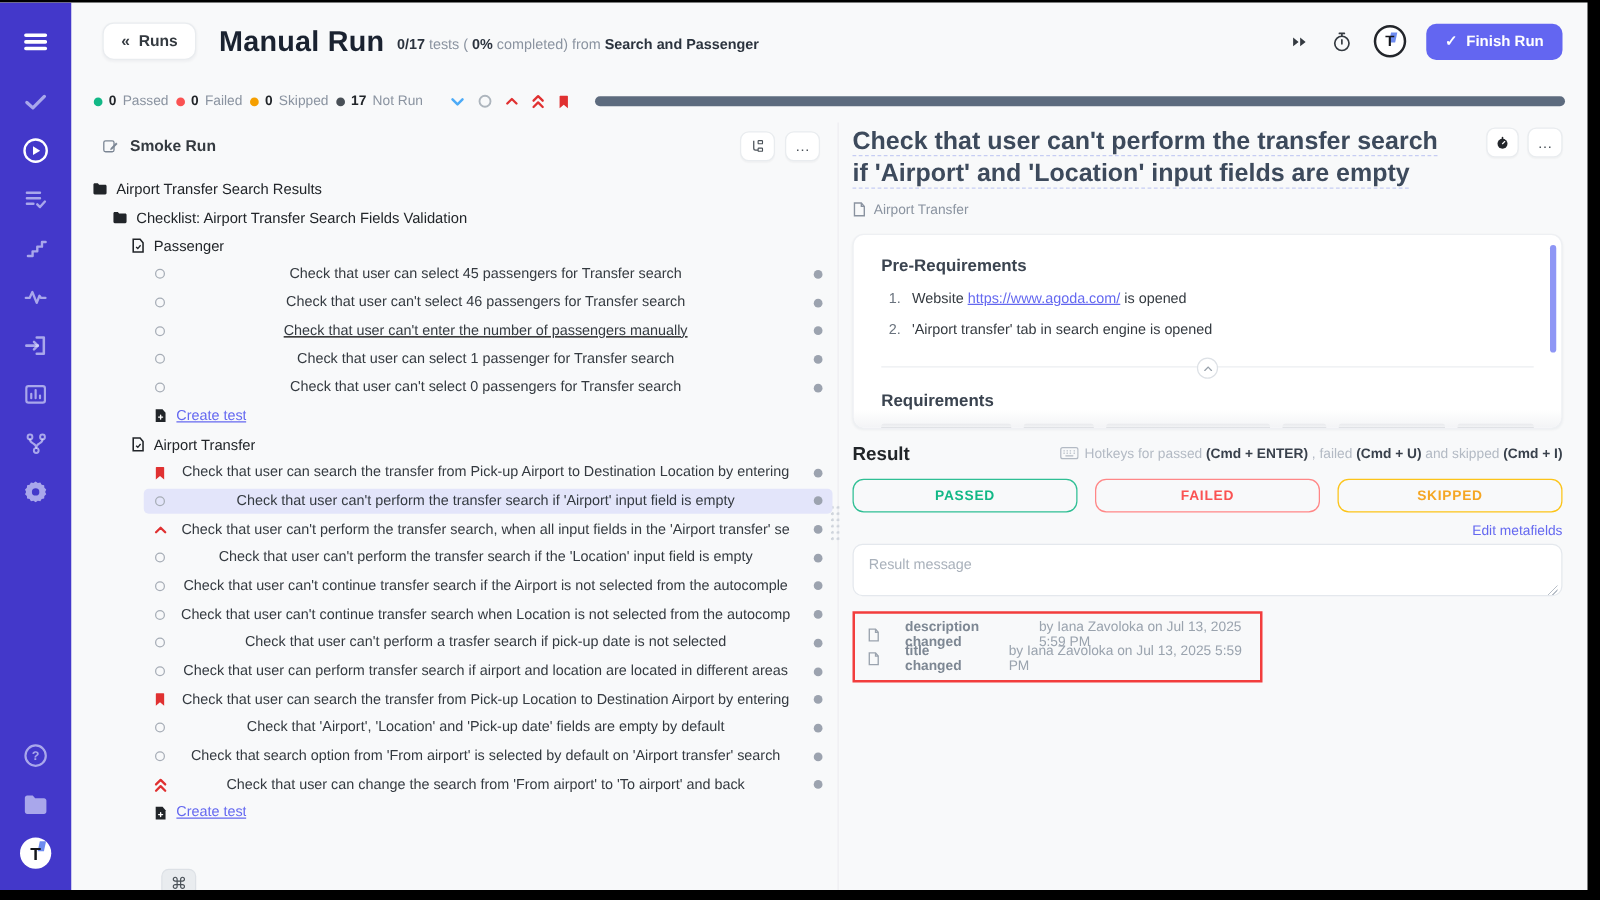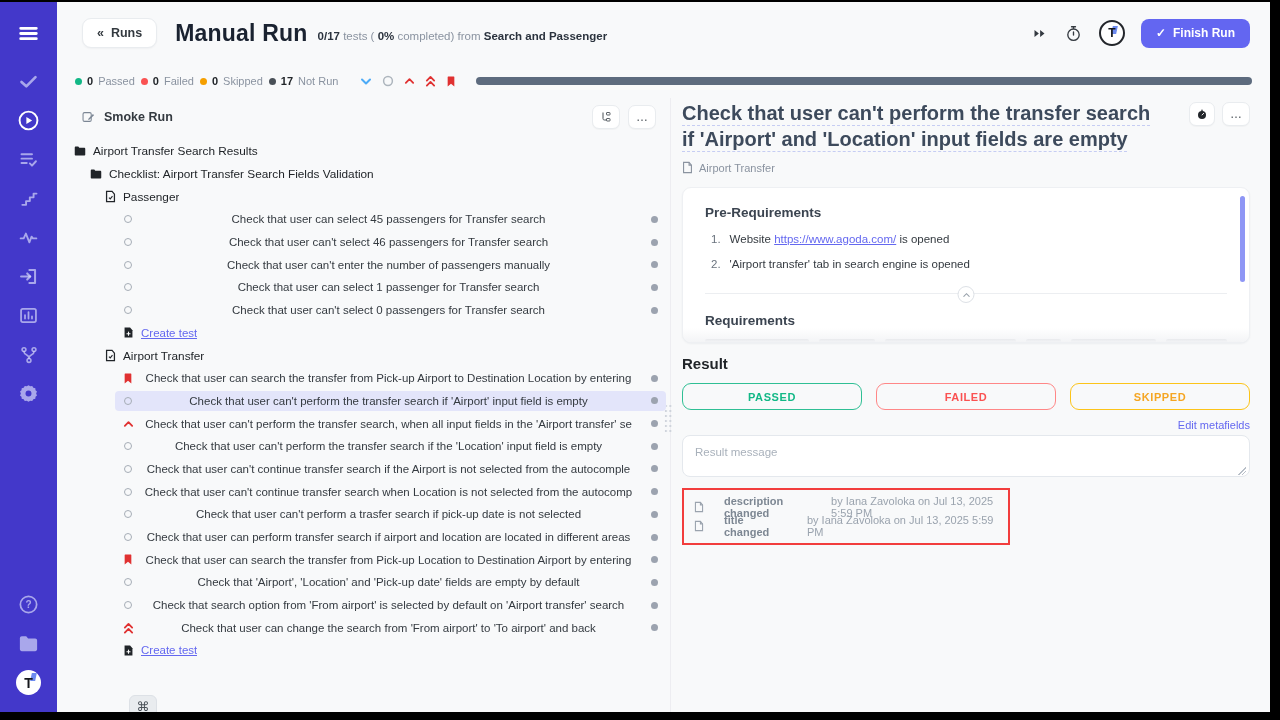--- a/index.html
+++ b/index.html
@@ -379,21 +379,21 @@
         <div class="trow">
           <div class="trow-inner" style="margin-left: 58px;">
             <span class="marker">
               <span class="circle-marker"></span>
             </span>
             <span class="t-label ">Check that user can't select 46 passengers for Transfer search</span>
             <span class="row-dot"></span>
           </div>
         </div>
         <div class="trow">
-          <div class="trow-inner" style="margin-left: 58px;">
+          <div class="trow-inner" style="margin-left: 58px; text-decoration: underline;">
             <span class="marker">
               <span class="circle-marker"></span>
             </span>
             <span class="t-label ">Check that user can't enter the number of passengers manually</span>
             <span class="row-dot"></span>
           </div>
         </div>
         <div class="trow">
           <div class="trow-inner" style="margin-left: 58px; gap: 20px;">
             <span class="marker">
@@ -617,20 +617,29 @@
           <i style="width:150px"></i>
           <i style="width:40px"></i>
           <i style="width:96px"></i>
           <i style="width:70px"></i>
       </div>
       <div class="scroll-thumb"></div>
     </div>
 
     <div class="result-row">
       <div class="result-h">Result</div>
+      <div class="hotkeys">
+        <span style="display:flex;">
+          <svg width="15" height="11" viewBox="0 0 24 16" fill="none">
+              <rect x="1" y="1" width="22" height="14" rx="2.5" stroke="currentColor" stroke-width="1.6"></rect>
+              <path d="M5 5h.5M9 5h.5M13 5h.5M18 5h.5M5 8h.5M9 8h.5M13 8h.5M18 8h.5M7.5 11.5h9" stroke="currentColor" stroke-width="1.6" stroke-linecap="round"></path>
+            </svg>
+        </span>
+        <span id="hotkeys-text"><span>Hotkeys for passed </span><b>(Cmd + ENTER)</b><span> , failed </span><b>(Cmd + U)</b><span> and skipped </span><b>(Cmd + I)</b></span>
+      </div>
     </div>
 
     <div class="verdicts" id="verdict-buttons">
         <button class="verdict-btn" style="color: rgb(18, 184, 134); border-color: rgb(47, 191, 148);">PASSED</button>
         <button class="verdict-btn" style="color: rgb(250, 82, 82); border-color: rgb(255, 135, 135);">FAILED</button>
         <button class="verdict-btn" style="color: rgb(245, 166, 35); border-color: rgb(252, 196, 25);">SKIPPED</button>
       </div>
 
     <div class="editmeta"><span>Edit metafields</span></div>
 

